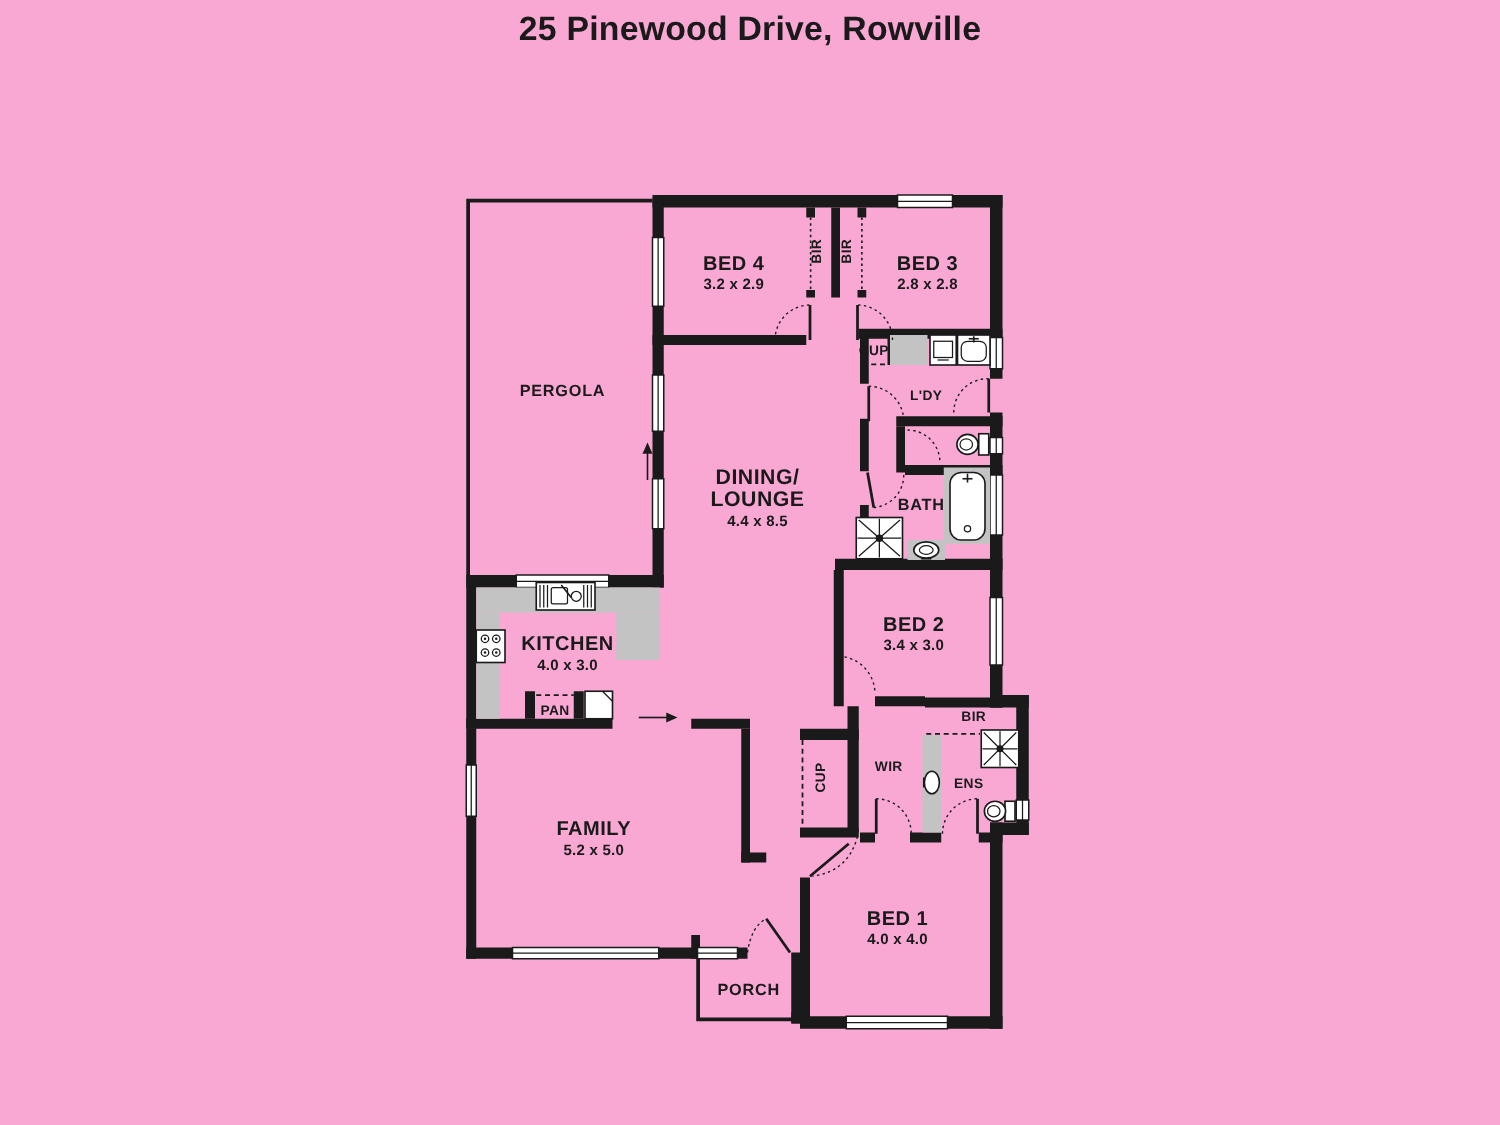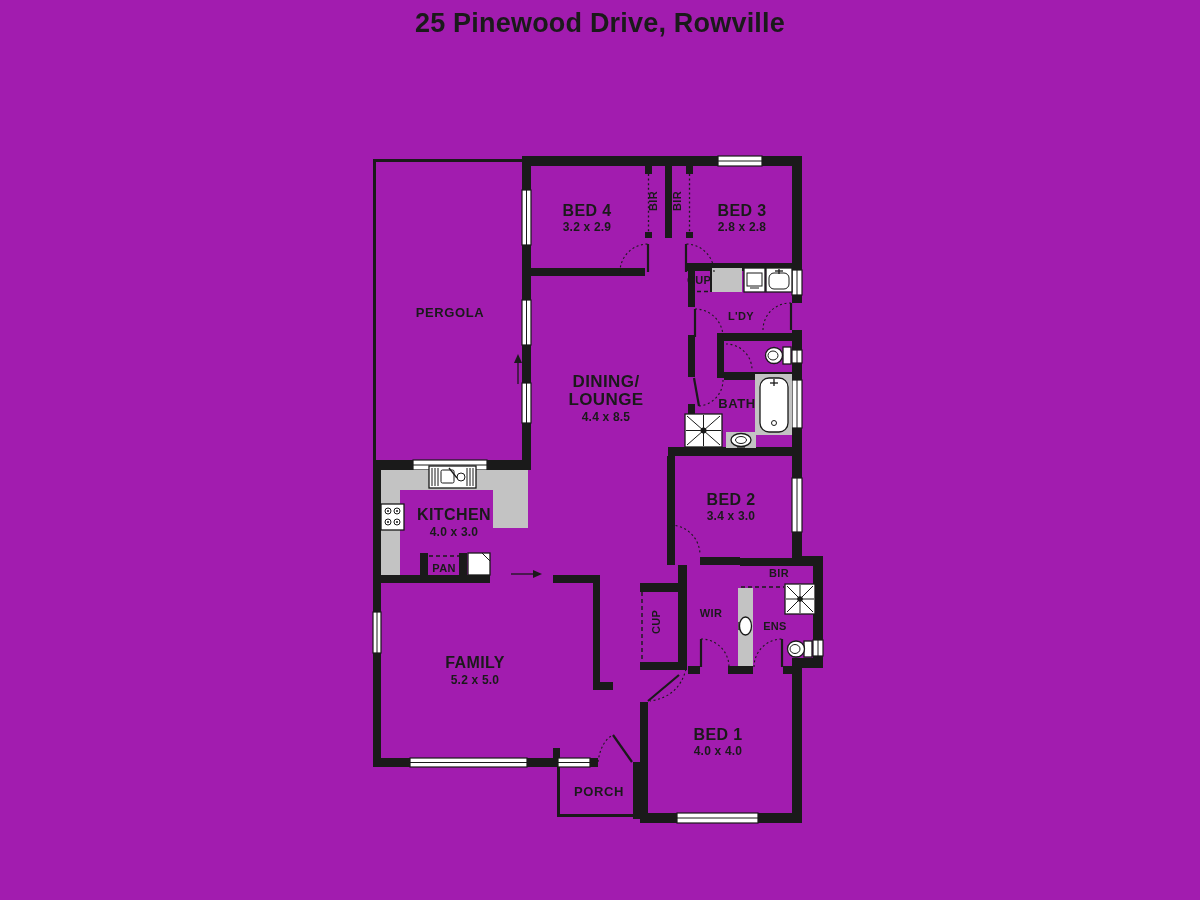--- a/index.html
+++ b/index.html
@@ -1,16 +1,16 @@
 <!DOCTYPE html>
 <html><head>
 <meta charset="utf-8">
 <style>
   html,body{margin:0;padding:0;background:#ffffff;}
-  .page{position:relative;width:1200px;height:900px;background:#a21caf;overflow:hidden;
+  .page{position:relative;width:1200px;height:900px;background:#f9a8d4;overflow:hidden;
         font-family:"Liberation Sans","DejaVu Sans",sans-serif;}
   svg{display:block;}
   .w{fill:#1a1a1a;}
   .thin{stroke:#1a1a1a;stroke-width:3;fill:none;}
   .win{fill:#ffffff;stroke:#1a1a1a;stroke-width:1.2;}
   .winline{stroke:#1a1a1a;stroke-width:1;}
   .gray{fill:#c3c3c3;}
   .fix{fill:#ffffff;stroke:#1a1a1a;stroke-width:1.3;}
   .fixthin{fill:none;stroke:#1a1a1a;stroke-width:1;}
   .arc{fill:none;stroke:#1a1a1a;stroke-width:1.1;stroke-dasharray:2 2.6;}

